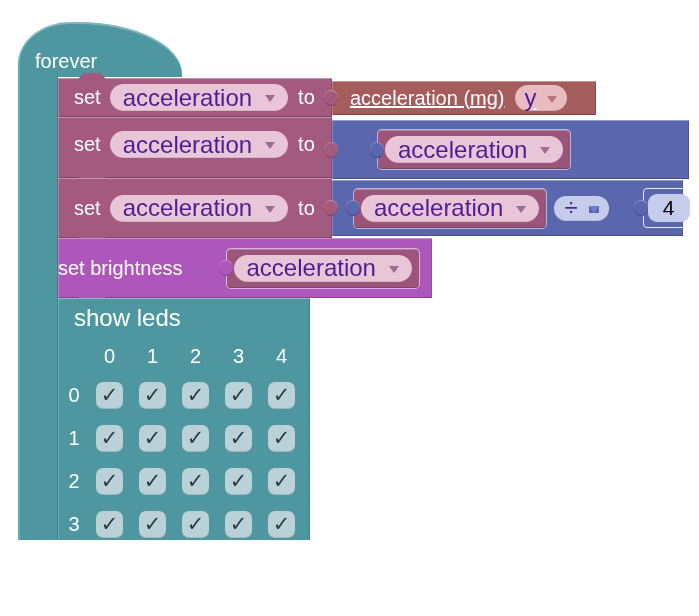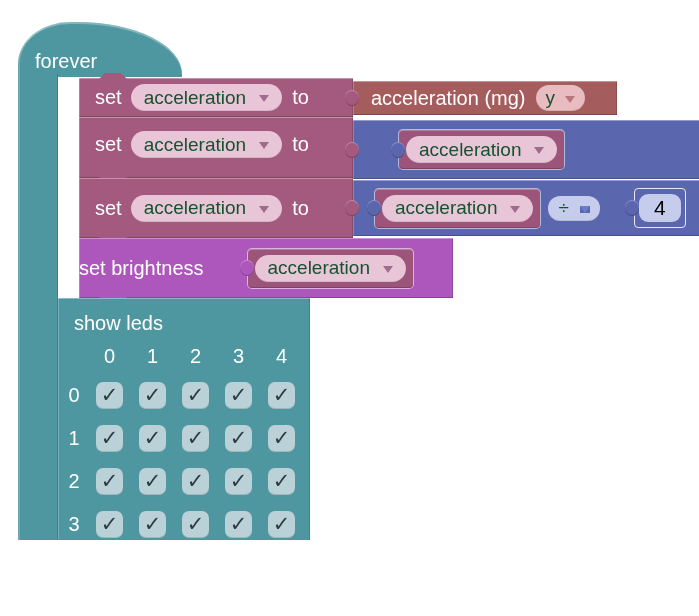--- a/index.html
+++ b/index.html
@@ -3,28 +3,28 @@
 <meta charset="utf-8">
 <style>
   html,body { margin:0; padding:0; background:#ffffff; }
   #canvas {
     position:relative; width:699px; height:540px; background:#ffffff;
     font-family:"Liberation Sans", sans-serif; overflow:hidden;
   }
   .block { position:absolute; box-sizing:border-box; }
   .teal    { background:#4E97A1; }
   .rose    { background:#A4597E; }
-  .brown   { background:#A45C5C; }
+  .brown   { background:#A45C5C;text-decoration:underline; }
   .blue    { background:#5A66AE; }
   .magenta { background:#AD57BC; }
   .bevel {
     box-shadow: inset 0 1px 0 rgba(255,255,255,.35), inset 1px 0 0 rgba(255,255,255,.22),
                 inset 0 -1px 0 rgba(0,0,0,.22), inset -1px 0 0 rgba(0,0,0,.14);
   }
-  .flexrow { display:flex; align-items:center; color:#fff; font-size:20px;margin-left:21px; }
+  .flexrow { display:flex; align-items:center; color:#fff; font-size:20px; }
   .lbl { white-space:nowrap; }
 
   
   #hat {
     left:18px; top:22px; width:164px; height:55px; background:#4E97A1;
     border-radius: 52px 104px 0 0 / 42px 52px 0 0;
     box-shadow: inset 0 2px 0 rgba(255,255,255,.3), inset 2px 0 0 rgba(255,255,255,.18);
   }
   #hat .lbl { position:absolute; left:17px; bottom:4px; color:#fff; font-size:20px; }
   #spine { left:18px; top:74px; width:40px; height:514px; background:#4E97A1;
@@ -40,21 +40,21 @@
   }
   .bump-up::before {
     content:""; position:absolute; left:20px; top:-5px; width:28px; height:6px;
     background:inherit; border-radius:4px 4px 0 0;
     clip-path:polygon(22% 0,78% 0,100% 100%,0 100%);
   }
 
   
   .pill {
     background:#E9C5D8; border-radius:14px; height:27px; display:inline-flex;
-    align-items:center; padding:0 13px; color:#14532d; font-size:19px; white-space:nowrap;
+    align-items:center; padding:0 13px; color:#4c1d95; font-size:24px; white-space:nowrap;
     box-shadow: inset 0 -1px 0 rgba(0,0,0,.08);
   }
   .arrow { width:0; height:0; border-left:5px solid transparent; border-right:5px solid transparent;
            border-top:7px solid #A06C8C; margin-left:13px; transform:translateY(1px); }
   .arrow.red  { border-top-color:#B5777C; }
   .arrow.blue { border-top-color:#6E7CCB; }
   .pill.rosefield { background:#E9BCC1; }
   .pill.peri      { background:#C6CCEC; border-radius:12px; height:25px; padding:0 10px; }
 
   
@@ -88,21 +88,21 @@
   }
   .hdr { color:#fff; font-size:20px; }
   .ledbox {
     width:27px; height:27px; background:#B9D1D7; border-radius:7px;
     display:flex; align-items:center; justify-content:center;
     box-shadow: inset 0 -1px 0 rgba(0,0,0,.12); cursor:pointer;
   }
   .ledbox span { color:#2E3A3E; font-size:21px; line-height:1; transform:translateY(-1px); }
 
   #showleds { border-bottom-left-radius:14px; }
-  #showleds .lbl { position:absolute; left:16px; top:14px; color:#fff; font-size:20px; }
+  #showleds .lbl { position:absolute; left:16px; top:6px; color:#fff; font-size:24px; }
   #showleds::after { left:22px; bottom:-9px; height:10px; }
 </style>
 </head>
 <body>
 
 <div id="canvas">
 
   <div id="hat" class="block">
     <span class="lbl">forever</span>
   </div>

